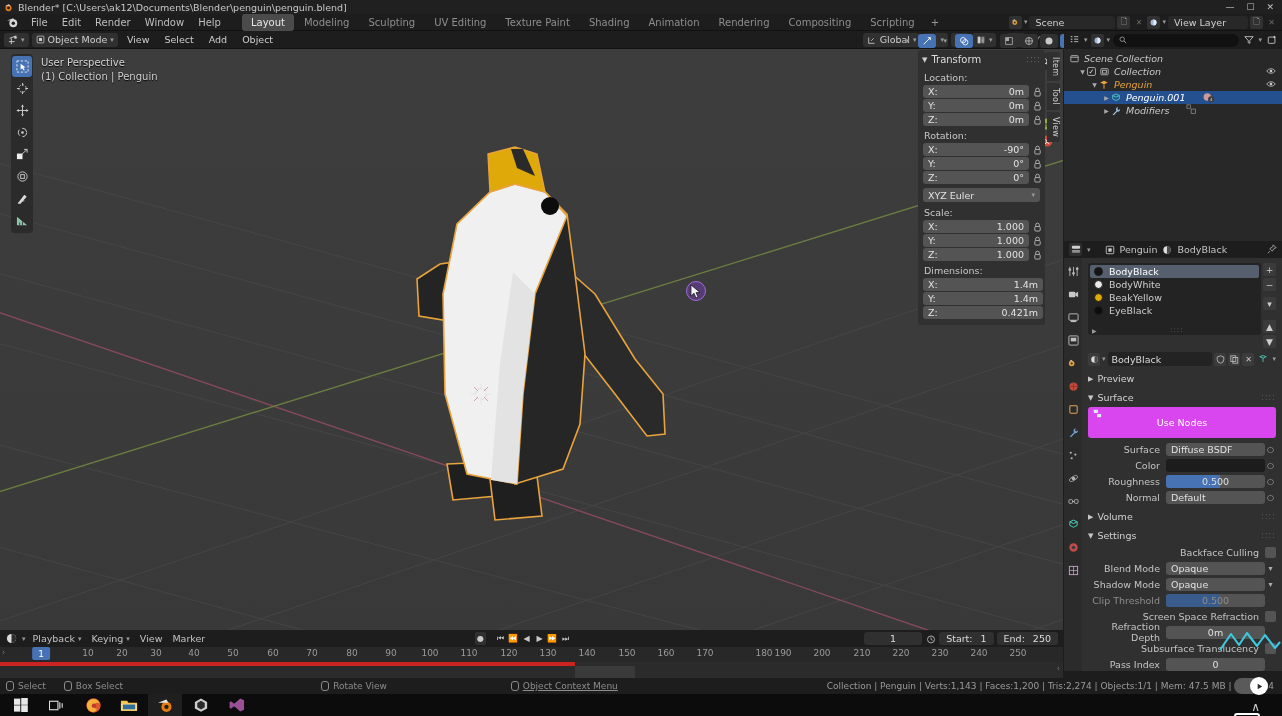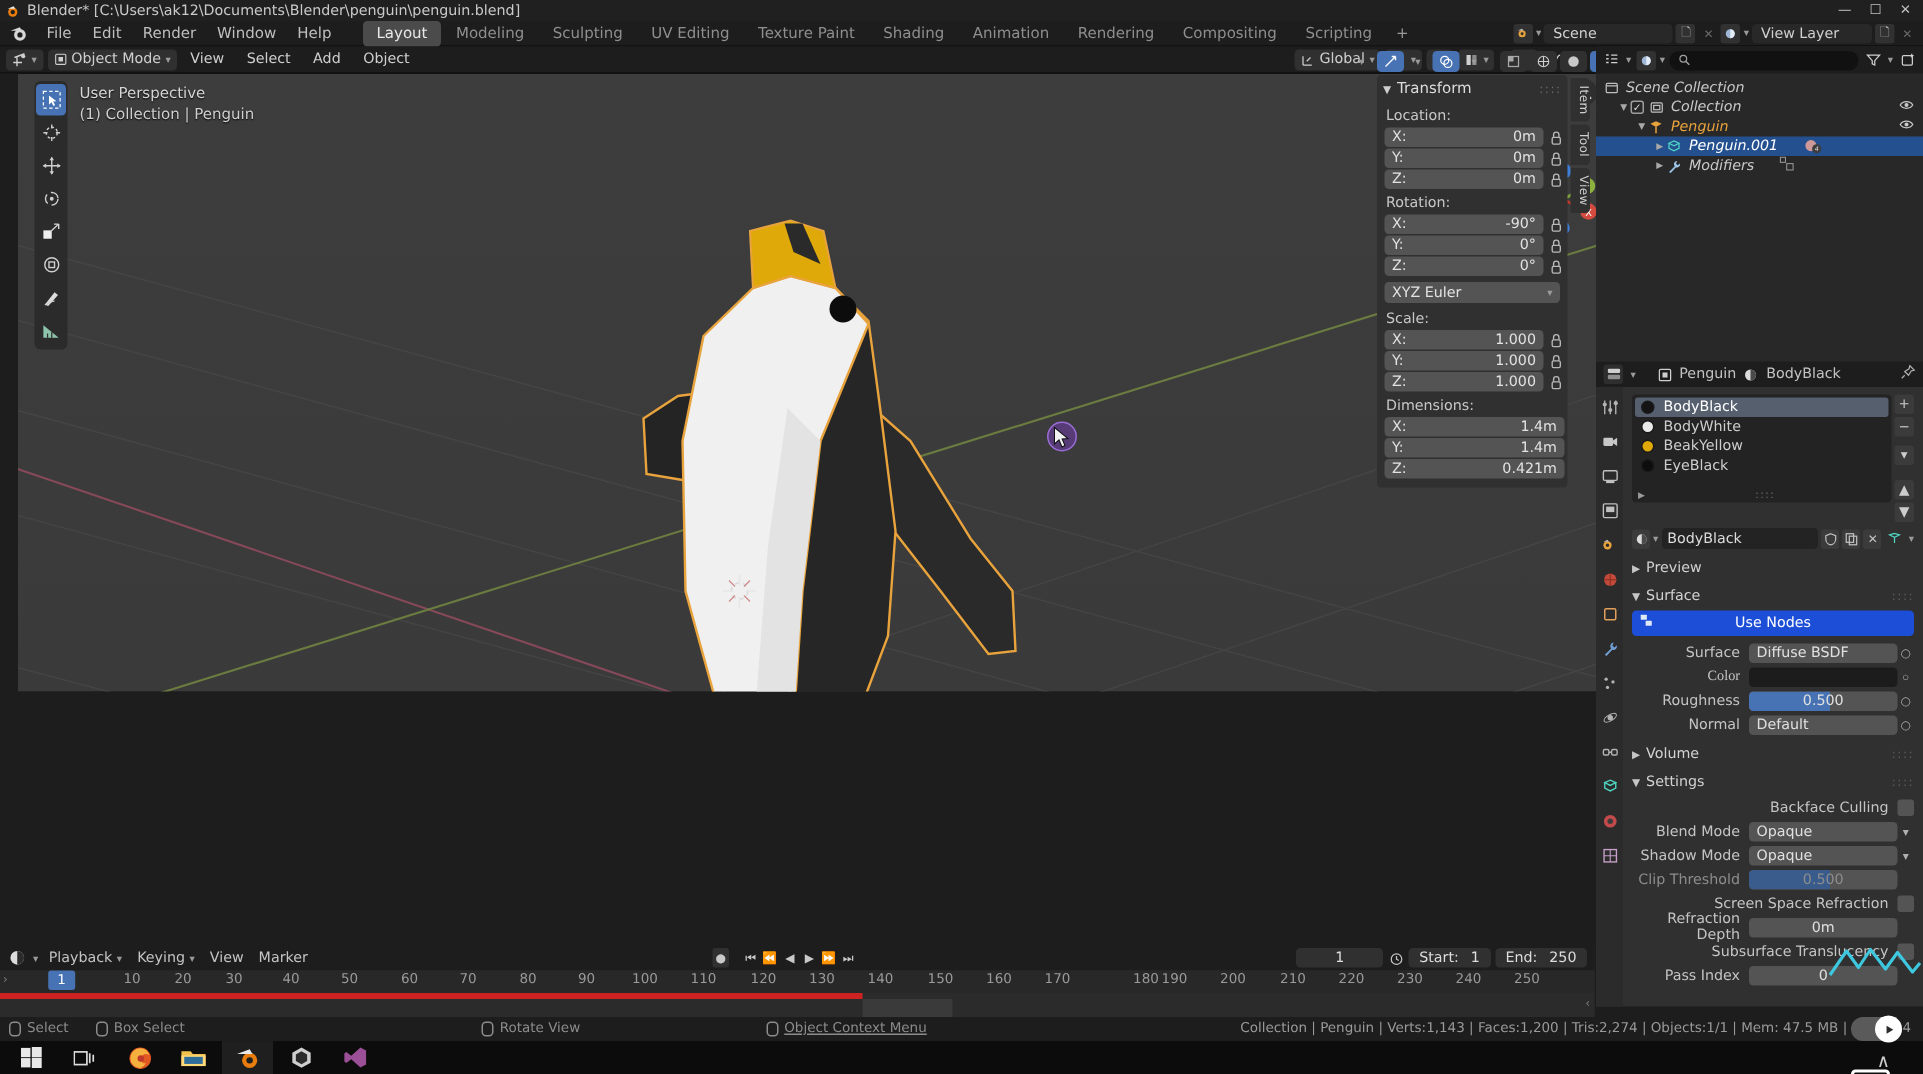--- a/index.html
+++ b/index.html
@@ -33,22 +33,22 @@
   .vp-header { position:absolute; left:0; top:31px; width:1063px; height:18px; background:#1d1d1d;
      display:flex; align-items:center; padding-left:4px; gap:3px; border-bottom:1px solid #121212;}
   .vh-btn { height:14px; display:flex; align-items:center; gap:3px; padding:0 4px; border-radius:3px;
      background:#303030; font-size:9.5px; color:#cfcfcf;}
   .vh-btn.plain { background:transparent; padding:0 6px; }
   .vh-btn.on { background:#4772b3; }
   .vh-sep { width:5px; }
   .caret { font-size:7px; color:#9a9a9a; }
 
   
-  .viewport { position:absolute; left:12px; top:49px; width:1063px; height:412px;
-     background:#000000; overflow:hidden; }
+  .viewport { position:absolute; left:0; top:49px; width:1063px; height:581px;
+     background:#404040; overflow:hidden; }
   .grid-svg { position:absolute; inset:0; }
   .vp-text { position:absolute; left:41px; top:7px; font-size:10px; color:#d6d6d6; line-height:14px; text-shadow:0 1px 1px #000;}
   .vp-text div:nth-child(2){ color:#d0d0d0; }
 
   .toolbar-l { position:absolute; left:11px; top:5px; width:22px; background:#2b2b2b; border-radius:4px;
      display:flex; flex-direction:column; padding:2px 0; gap:1px; }
   .tool { width:20px; height:21px; margin:0 1px; border-radius:3px; display:flex; align-items:center; justify-content:center;}
   .tool.active { background:#4772b3; }
 
   .vp-gizmos { position:absolute; right:10px; top:4px; display:flex; gap:5px; }
@@ -100,21 +100,21 @@
   .mlb { width:13px; height:13px; background:#3b3b3b; border-radius:2px; display:flex; align-items:center; justify-content:center; font-size:9px; color:#ccc;}
 
   .matname-row { display:flex; align-items:center; gap:2px; margin-top:4px;}
   .matname { flex:1; height:14px; background:#232323; border-radius:3px; display:flex; align-items:center; gap:5px; padding:0 4px; font-size:9.5px; color:#dcdcdc;}
   .sq { width:12px; height:13px; background:#3b3b3b; border-radius:2px; display:flex; align-items:center; justify-content:center; font-size:8px; color:#c6c6c6;}
 
   .sect { display:flex; align-items:center; gap:4px; font-size:9.5px; color:#d2d2d2; margin-top:6px; height:13px;}
   .sect .tri { font-size:7px; color:#c6c6c6;}
   .sect .dots { margin-left:auto; color:#5e5e5e; font-size:8px; letter-spacing:1px;}
 
-  .usenodes { height:17px; background:#1d4ed8; border-radius:3px; display:flex; align-items:center;
+  .usenodes { height:31px; background:#d946ef; border-radius:3px; display:flex; align-items:center;
      justify-content:center; font-size:9.5px; color:#fff; margin:3px 0 4px 0; position:relative;}
 
   .prow { display:flex; align-items:center; height:14px; margin-bottom:2px;}
   .plab { width:78px; text-align:right; padding-right:6px; font-size:9.5px; color:#c4c4c4;}
   .pval { flex:1; height:13px; background:#545454; border-radius:3px; display:flex; align-items:center;
      padding:0 5px; font-size:9.5px; color:#e0e0e0; position:relative; overflow:hidden;}
   .pval.center { justify-content:center;}
   .pval.dark { background:#1c1c1c;}
   .pval .fill { position:absolute; left:0; top:0; bottom:0; background:#4772b3;}
   .pval span.t { position:relative; z-index:2;}
@@ -974,21 +974,21 @@
         <span>Use Nodes</span>
       </div>
 
       <div class="prow">
         <span class="plab">Surface</span>
         <span class="pval">
             <span class="t">Diffuse BSDF</span>
           </span>
         <span class="pdot">○</span>
       </div>
-      <div class="prow" style="margin-top:0;font-family:Liberation Serif, serif;">
+      <div class="prow" style="margin-top:0;">
         <span class="plab">Color</span>
         <span class="pval dark"></span>
         <span class="pdot">○</span>
       </div>
       <div class="prow">
         <span class="plab">Roughness</span>
         <span class="pval center">
           <span class="fill" style="width:55%"></span>
           <span class="t">0.500</span>
         </span>

